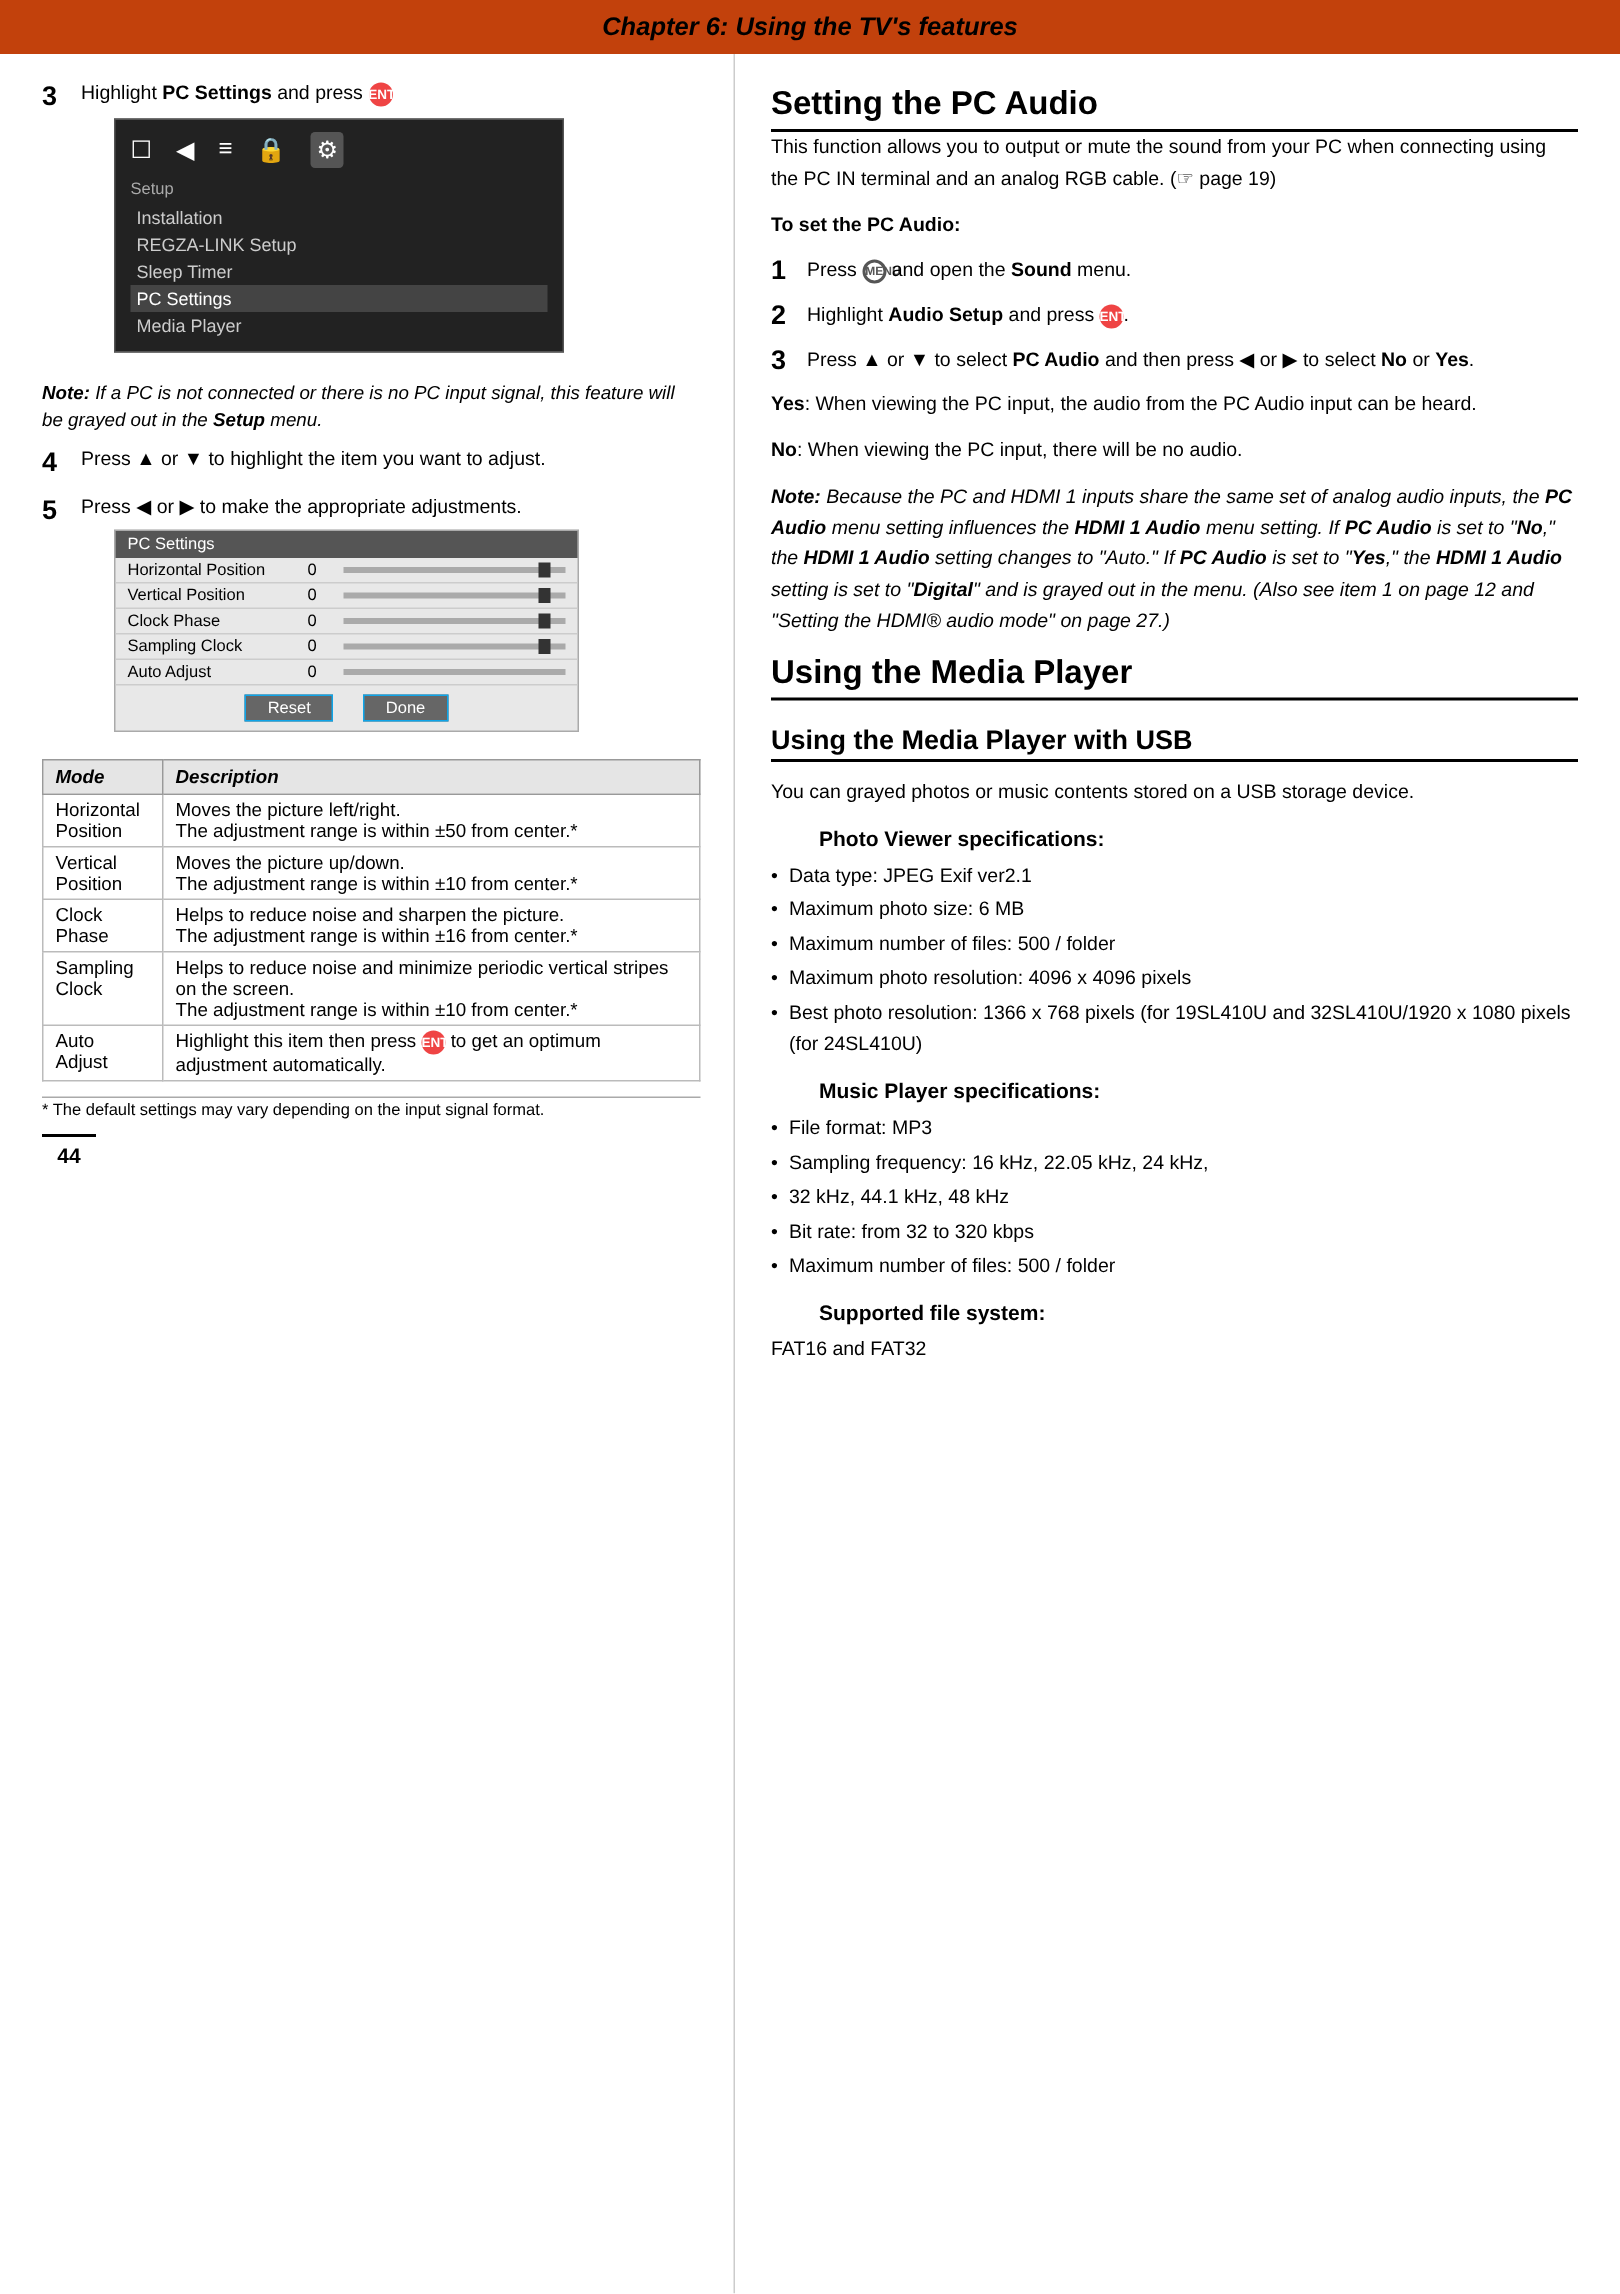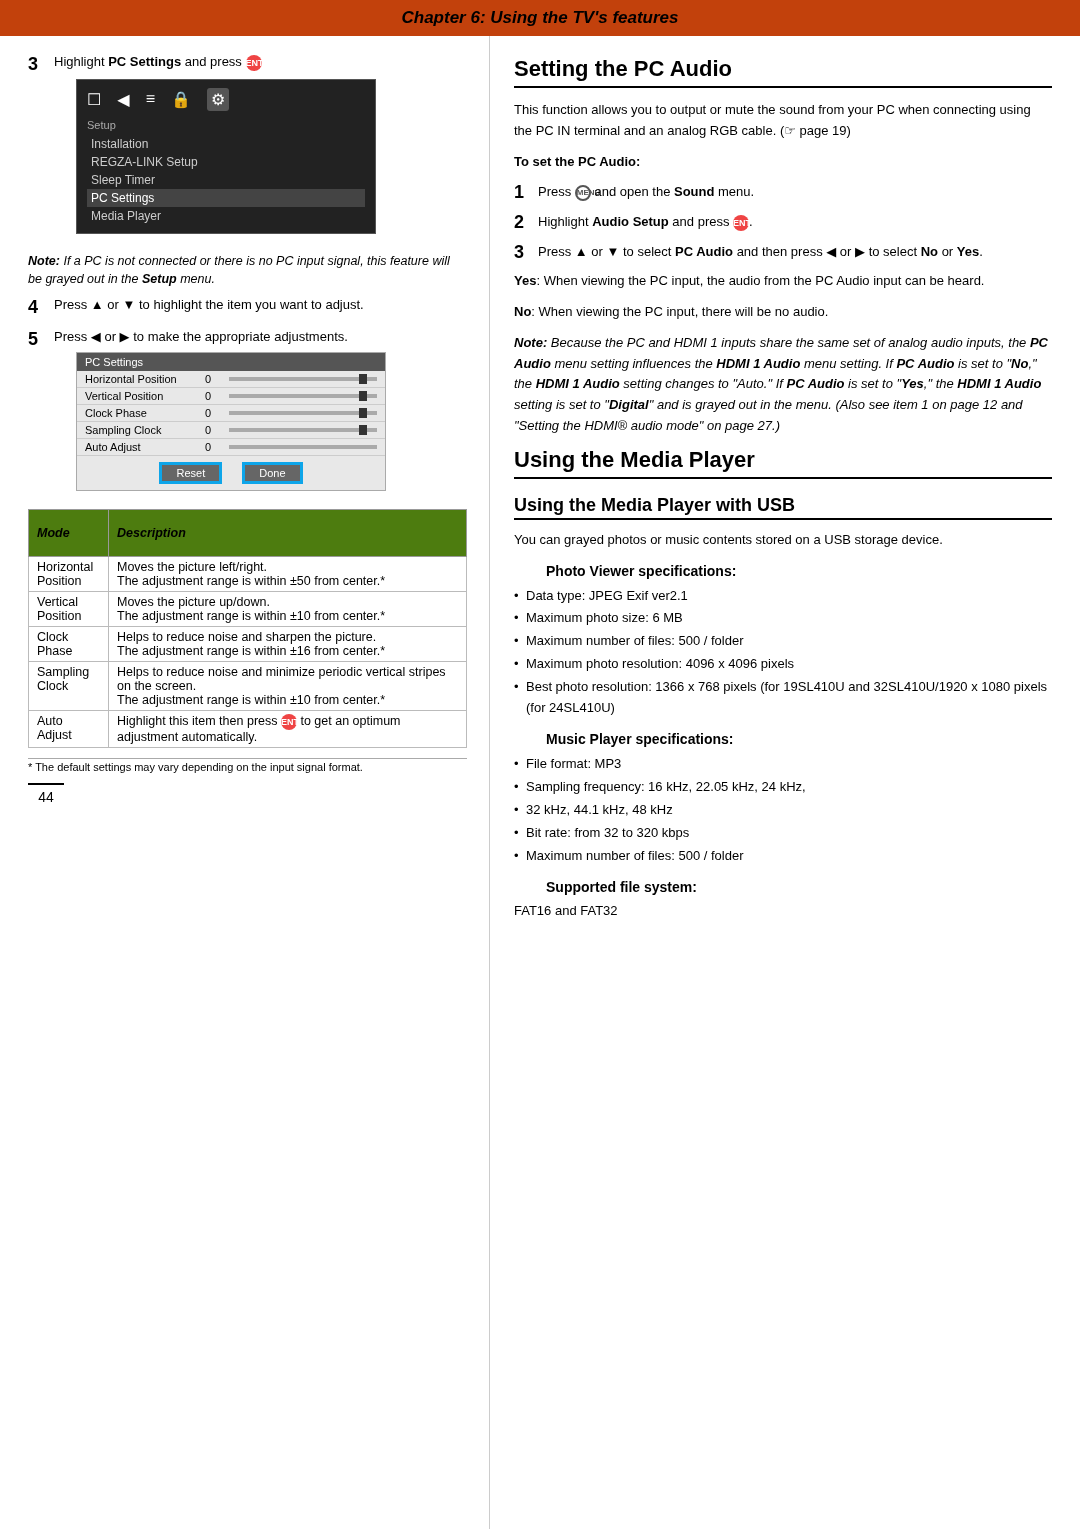--- a/index.html
+++ b/index.html
@@ -139,43 +139,43 @@
       display: flex;
       justify-content: center;
       gap: 20px;
       padding: 6px;
     }
     .pc-settings-btn {
       background: #666;
       color: #fff;
       padding: 2px 14px;
       font-size: 11px;
-      border: 3px solid #0ea5e9;
+      border: 1px solid #0ea5e9;
     }
     
     .note-block {
       font-style: italic;
       margin: 8px 0 8px 0;
       font-size: 12.5px;
       line-height: 1.5;
     }
     .note-block strong {
       font-style: italic;
     }
     
     .mode-table {
       width: 100%;
       border-collapse: collapse;
       margin: 10px 0;
       font-size: 12.5px;
     }
     .mode-table th {
-      background: #4d7c0f;
+      background: #e5e5e5;
       border: 1px solid #999;
-      padding: 16px 8px;
+      padding: 4px 8px;
       text-align: left;
       font-style: italic;
       font-weight: bold;
     }
     .mode-table td {
       border: 1px solid #bbb;
       padding: 3px 8px;
       vertical-align: top;
     }
     .mode-table .mode-cell {
@@ -185,34 +185,34 @@
     
     .footer-note {
       font-size: 11px;
       margin-top: 8px;
       border-top: 1px solid #aaa;
       padding-top: 2px;
     }
     
     .page-number {
       font-size: 14px;
-      font-weight: normal;
+      font-weight: bold;
       margin-top: 10px;
       padding: 4px 0;
       border-top: 2px solid #000;
       display: inline-block;
       width: 36px;
       text-align: center;
     }
     
     .section-title {
       font-size: 22px;
       font-weight: bold;
       border-bottom: 2px solid #000;
-      margin-bottom: 12px;
+      margin-bottom: 0;
       padding-bottom: 4px;
       margin-top: 8px;
     }
     .section-title.small-top {
       margin-top: 2px;
     }
     .subsection-title {
       font-size: 18px;
       font-weight: bold;
       border-bottom: 2px solid #000;

